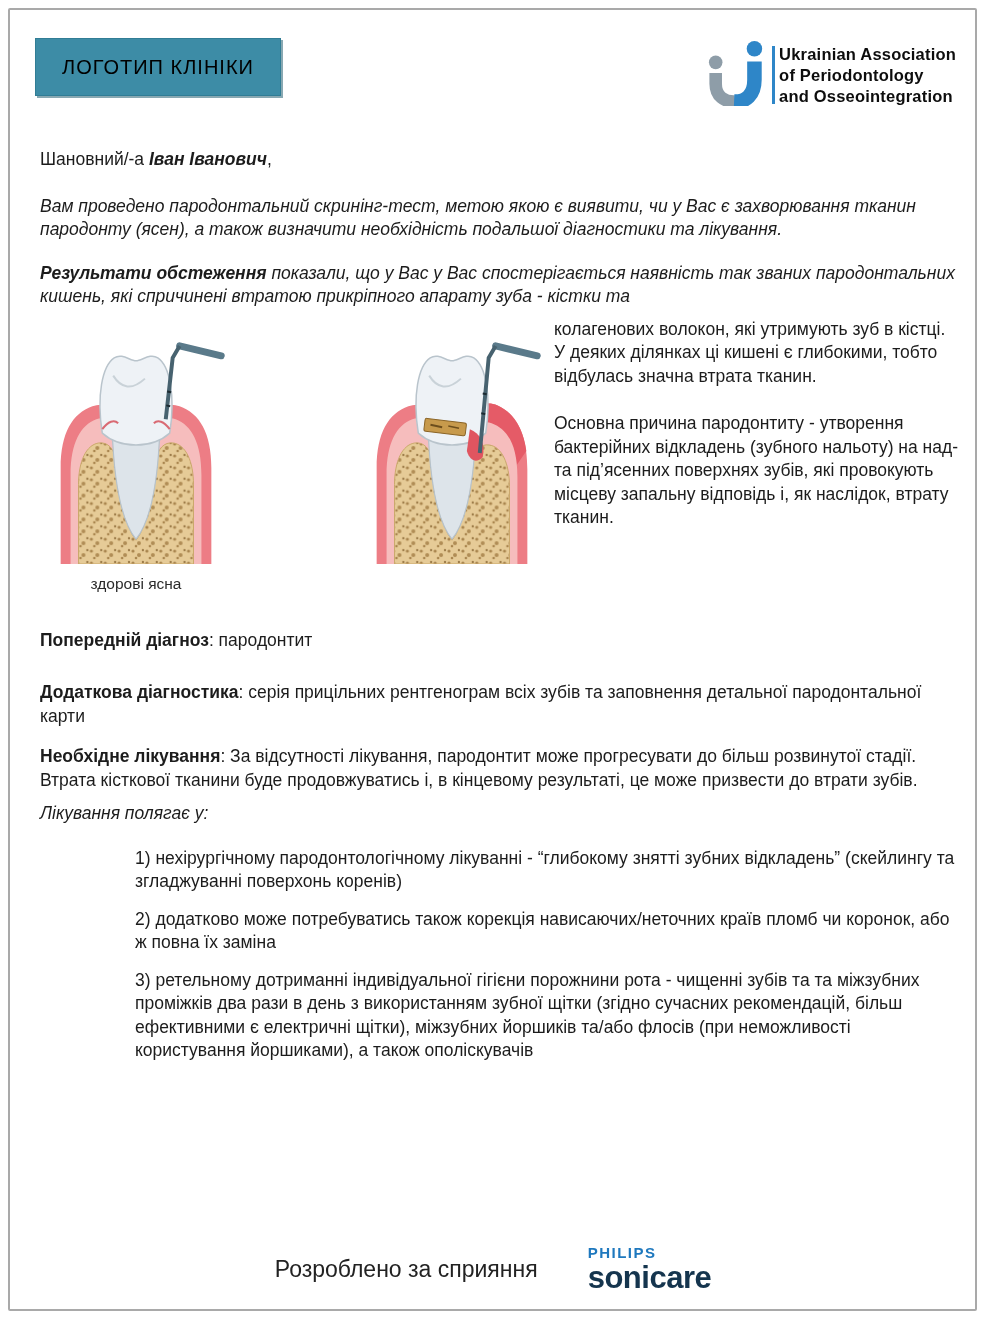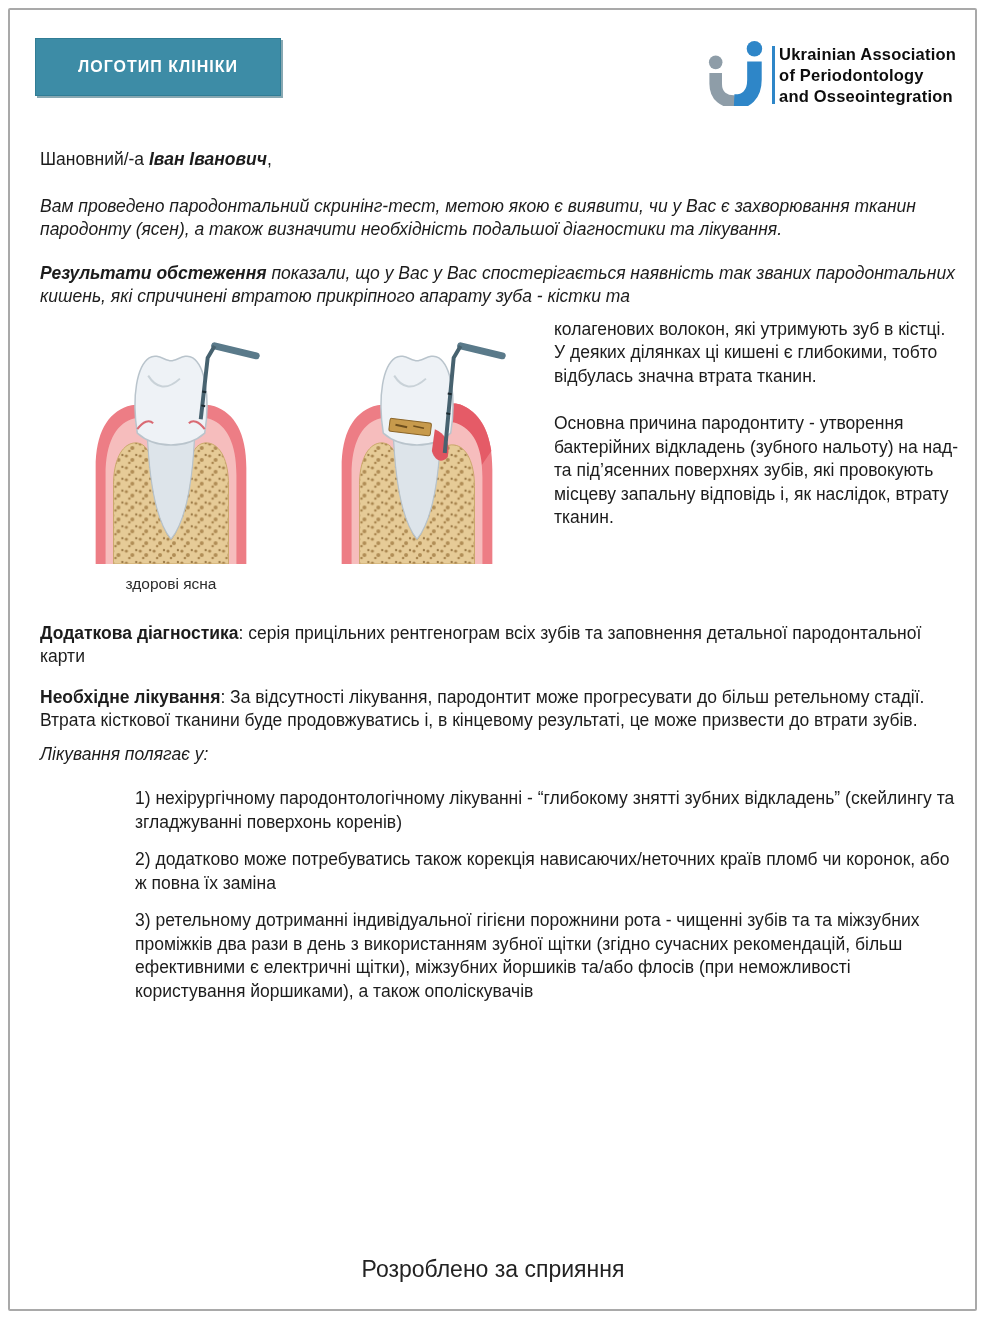--- a/index.html
+++ b/index.html
@@ -24,35 +24,35 @@
   .header{
     position:absolute;left:35px;right:30px;top:38px;height:76px;
     display:flex;justify-content:space-between;align-items:flex-start;
   }
   .clinic-box{
     width:246px;height:58px;background:var(--clinic-box);
     border:1px solid #317d95;box-shadow:2px 2px 0 rgba(38,96,114,.55);
     display:flex;align-items:center;justify-content:center;
   }
   .clinic-box span{
-    color:#ffffff;font-size:16px;letter-spacing:1px;font-weight:700;
+    color:#000000;font-size:20px;letter-spacing:1px;font-weight:400;
   }
   .assoc{display:flex;align-items:center;gap:4px;padding-top:2px;}
   .assoc-divider{width:3px;height:58px;background:var(--logo-blue);}
   .assoc-name{font-weight:bold;font-size:16.5px;line-height:21px;color:#0d0d0d;letter-spacing:.2px;}
   
   .content{position:absolute;left:40px;right:24px;top:148px;}
   p,.para{font-size:17.5px;line-height:23.5px;color:#1c1c1c;}
   .b{font-weight:bold;}
   .bi{font-weight:bold;font-style:italic;}
   .intro{margin-top:23px;font-style:italic;}
   .results{margin-top:20px;font-style:italic;}
   
   .figure-row{display:flex;margin-top:9px;}
-  .figures{width:508px;padding-top:16px;display:flex;gap:54px;justify-content:center;flex-shrink:0;}
+  .figures{width:508px;padding-top:16px;display:flex;gap:54px;justify-content:space-between;flex-shrink:0;}
   .figure{width:192px;text-align:center;}
   .figure svg{display:block;}
   .fig-caption{margin-top:10px;font-size:15.5px;line-height:19px;color:#2b2b2b;}
   .figure-col-text{flex:1;padding-left:6px;}
   .figure-col-text .gap{height:24px;}
   
   .diagnosis{margin-top:36px;}
   .additional{margin-top:29px;}
   .treatment{margin-top:17px;}
   .treat-intro{margin-top:10px;font-style:italic;font-size:17.5px;}
@@ -171,29 +171,34 @@
     </div>
 
     <div class="figure-col-text">
       <p>колагенових волокон, які утримують зуб в кістці.</p>
       <p>У деяких ділянках ці кишені є глибокими, тобто відбулась значна втрата тканин.</p>
       <div class="gap"></div>
       <p>Основна причина пародонтиту - утворення бактерійних відкладень (зубного нальоту) на над- та під’ясенних поверхнях зубів, які провокують місцеву запальну відповідь і, як наслідок, втрату тканин.</p>
     </div>
   </div>
 
+  <p class="diagnosis"><span class="b">Попередній діагноз</span><span>: пародонтит</span></p>
 
   <p class="additional"><span class="b">Додаткова діагностика</span><span>: серія прицільних рентгенограм всіх зубів та заповнення детальної пародонтальної карти</span></p>
 
-  <p class="treatment"><span class="b">Необхідне лікування</span><span>: За відсутності лікування, пародонтит може прогресувати до більш ретельному стадії. Втрата кісткової тканини буде продовжуватись і, в кінцевому результаті, це може призвести до втрати зубів.</span></p>
+  <p class="treatment"><span class="b">Необхідне лікування</span><span>: За відсутності лікування, пародонтит може прогресувати до більш розвинутої стадії. Втрата кісткової тканини буде продовжуватись і, в кінцевому результаті, це може призвести до втрати зубів.</span></p>
 
   <p class="treat-intro">Лікування полягає у:</p>
 
   <div class="treat-list">
     <div class="treat-item">1) нехірургічному пародонтологічному лікуванні - “глибокому знятті зубних відкладень” (скейлингу та згладжуванні поверхонь коренів)</div>
     <div class="treat-item">2) додатково може потребуватись також корекція нависаючих/неточних країв пломб чи коронок, або ж повна їх заміна</div>
     <div class="treat-item">3) ретельному дотриманні індивідуальної гігієни порожнини рота - чищенні зубів та та міжзубних проміжків два рази в день з використанням зубної щітки (згідно сучасних рекомендацій, більш ефективними є електричні щітки), міжзубних йоршиків та/або флосів (при неможливості користування йоршиками), а також ополіскувачів</div>
   </div>
 </div>
 
 <div class="footer">
   <span class="credit">Розроблено за сприяння</span>
+  <div class="philips">
+    <span class="philips-top">PHILIPS</span>
+    <span class="sonicare">sonicare</span>
+  </div>
 </div>
 
 </body></html>

